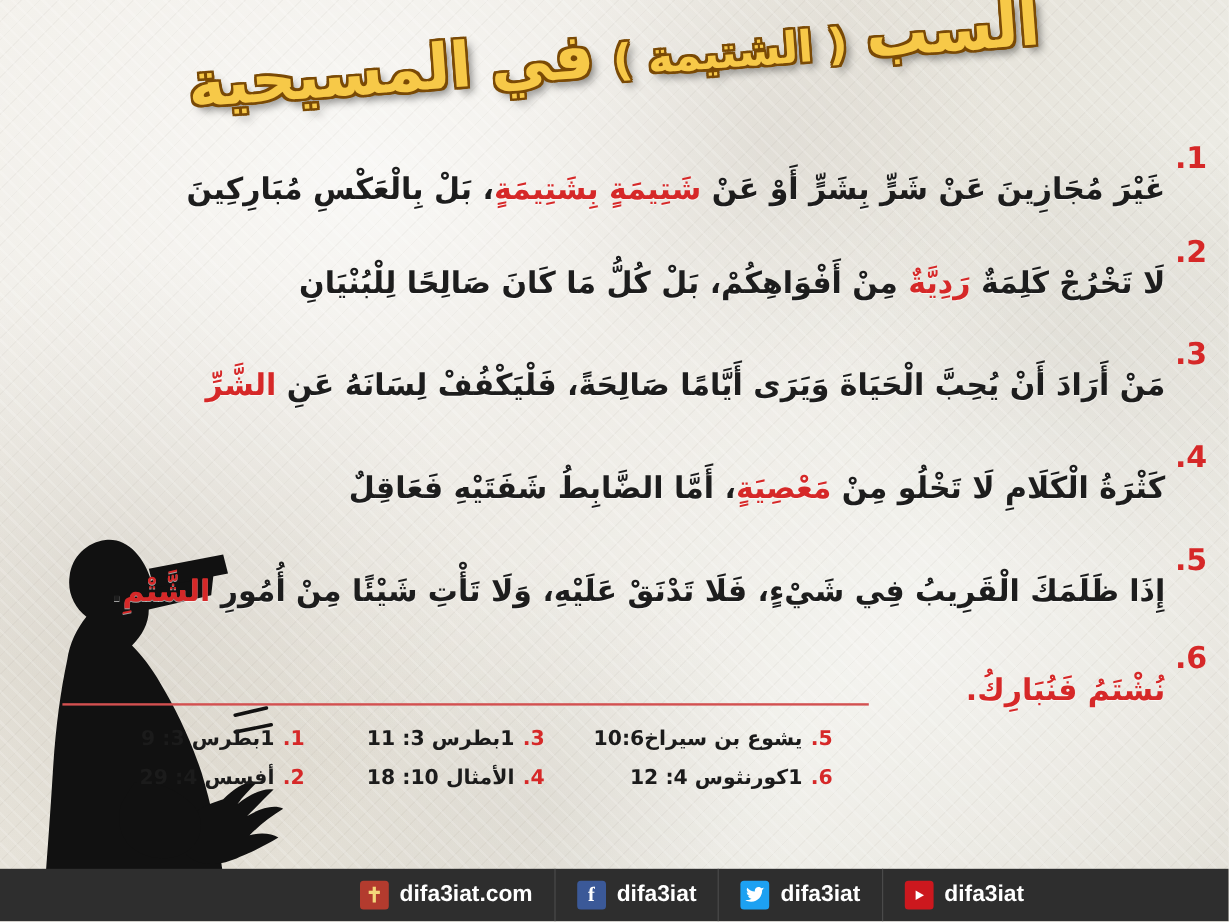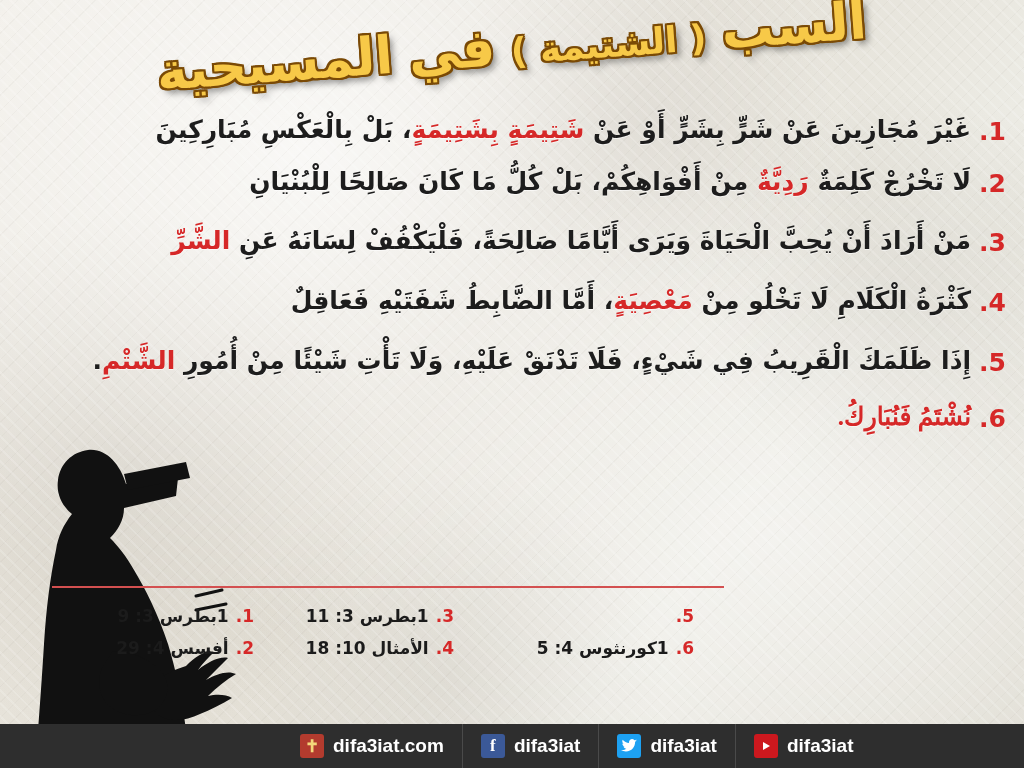--- a/index.html
+++ b/index.html
@@ -104,31 +104,32 @@
     font-size: 25px;
     font-weight: bold;
     margin-left: 8px;
     padding-top: 2px;
   }
   .verse .txt {
     flex: 1 1 auto;
     text-align: right;
     padding-left: 8px;
     text-shadow: 0 1px 0 rgba(255,255,255,0.6);
+    margin-top: 28px;
   }
   .verse .hl {
     color: #d62828;
   }
   .verse.v1 { margin-top: 0px; }
   .verse.v2 { margin-top: 12px; }
   .verse.v3 { margin-top: 20px; }
   .verse.v4 { margin-top: 22px; }
   .verse.v5 { margin-top: 22px; }
   .verse.v6 { margin-top: 18px; }
-  .verse.v6 .txt { padding-left: 170px; font-family: Liberation Serif, serif; }
+  .verse.v6 .txt { padding-left: 170px; }
 
   
   .divider {
     position: absolute;
     top: 586px;
     right: 300px;
     width: 672px;
     height: 2px;
     background: #d35050;
     z-index: 4;
@@ -275,34 +276,35 @@
     </div>
 
   </div>
 
   <div class="divider"></div>
 
   <div class="refs">
     <div class="ref-row">
       <div class="ref-cell ref-c3">
         <span class="rnum">5.</span>
+        <span>يشوع بن سيراخ10:6</span>
       </div>
       <div class="ref-cell ref-c2">
         <span class="rnum">3.</span>
         <span>1بطرس 3: 11</span>
       </div>
       <div class="ref-cell ref-c1">
         <span class="rnum">1.</span>
         <span>1بطرس 3: 9</span>
       </div>
     </div>
     <div class="ref-row">
       <div class="ref-cell ref-c3">
         <span class="rnum">6.</span>
-        <span>1كورنثوس 4: 5</span>
+        <span>1كورنثوس 4: 12</span>
       </div>
       <div class="ref-cell ref-c2">
         <span class="rnum">4.</span>
         <span>الأمثال 10: 18</span>
       </div>
       <div class="ref-cell ref-c1">
         <span class="rnum">2.</span>
         <span>أفسس 4: 29</span>
       </div>
     </div>

